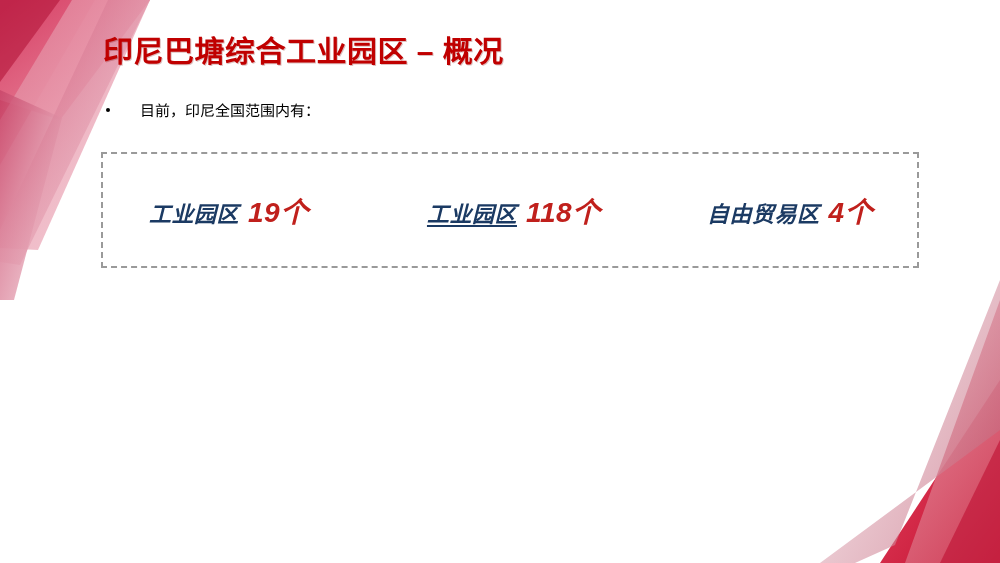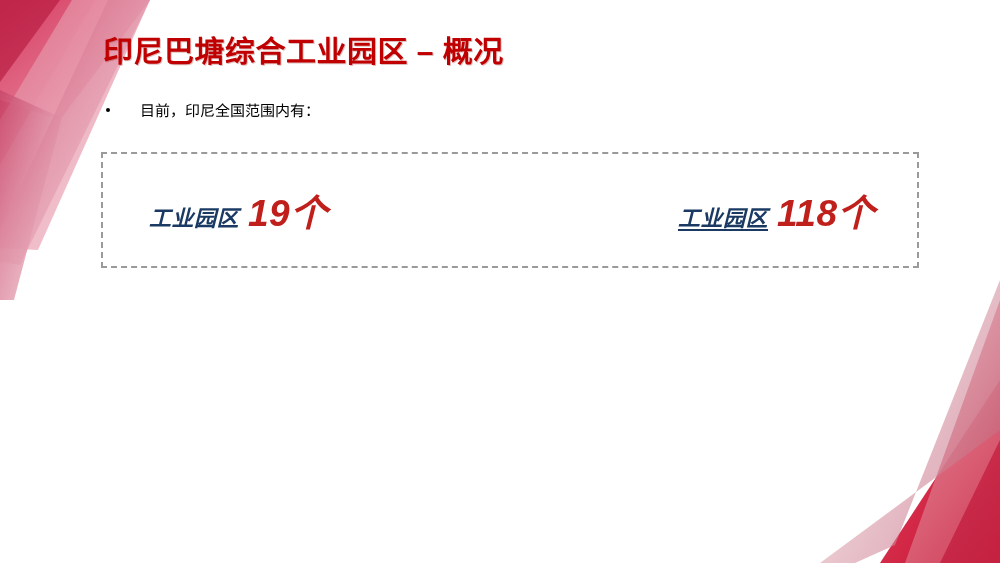--- a/index.html
+++ b/index.html
@@ -103,21 +103,21 @@
     font-style: italic;
     color: #1B3A63;
     letter-spacing: 0.5px;
   }
   .stat-label.underlined {
     text-decoration: underline;
     text-underline-offset: 3px;
     text-decoration-thickness: 2px;
   }
   .stat-value {
-    font-size: 37px;
+    font-size: 28px;
     font-weight: bold;
     font-style: italic;
     color: #C0201C;
     margin-left: 9px;
     letter-spacing: 0.5px;
   }
 
   
   .stat-item.s1 { margin-left: 2px; }
   .stat-item.s2 { margin-left: 12px; }
@@ -212,17 +212,21 @@
     <div class="stat-item s1">
       <span class="stat-label">工业园区</span>
       <span class="stat-value">19个</span>
     </div>
 
     <div class="stat-item s2">
       <span class="stat-label underlined">工业园区</span>
       <span class="stat-value">118个</span>
     </div>
 
+    <div class="stat-item s3">
+      <span class="stat-label">自由贸易区</span>
+      <span class="stat-value">4个</span>
+    </div>
 
   </div>
 
 
 </div>
 
 </body></html>

